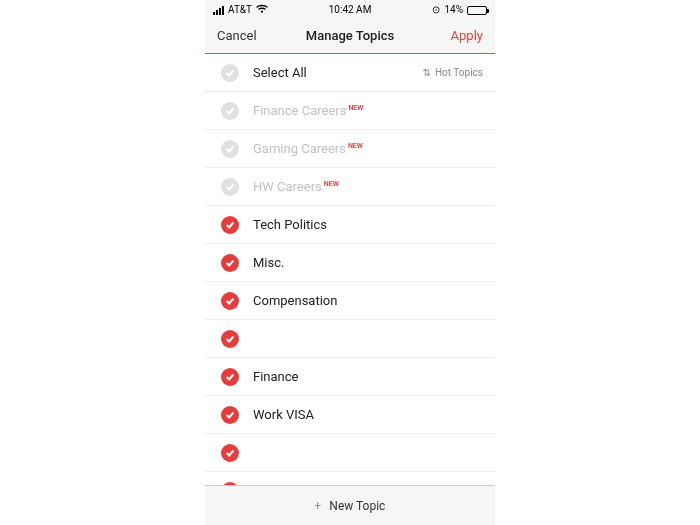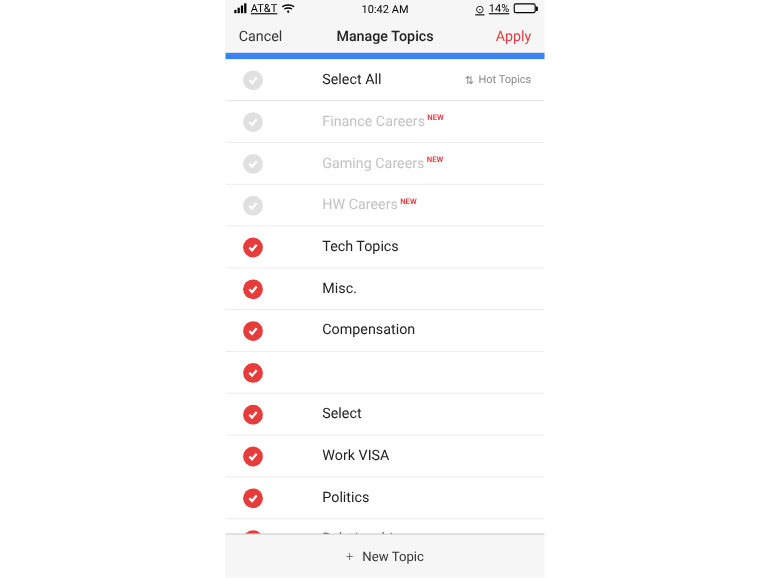--- a/index.html
+++ b/index.html
@@ -23,21 +23,21 @@
   .status-bar {
     height: 18px;
     background: #f6f6f6;
     display: flex;
     align-items: center;
     justify-content: space-between;
     padding: 0 8px;
     font-size: 10px;
     color: #000;
   }
-  .status-left, .status-right { display: flex; align-items: flex-start; gap: 4px; text-decoration: underline; }
+  .status-left, .status-right { display: flex; align-items: flex-end; gap: 4px; }
   .signal-bars { display: flex; align-items: flex-end; gap: 1px; }
   .signal-bars span { width: 2px; background: #000; display: inline-block; }
   .signal-bars span:nth-child(1){height:3px;}
   .signal-bars span:nth-child(2){height:5px;}
   .signal-bars span:nth-child(3){height:7px;}
   .signal-bars span:nth-child(4){height:9px;}
   .battery {
     width: 20px; height: 9px; border: 1px solid #000; border-radius: 2px; position: relative;
   }
   .battery::after {
@@ -46,42 +46,41 @@
   .battery-fill { height:100%; width:14%; background:#ffcc00; }
   .alarm { font-size: 10px; }
   
   .nav-bar {
     height: 36px;
     background: #f6f6f6;
     display: flex;
     align-items: center;
     justify-content: space-between;
     padding: 0 12px;
-    border-bottom: 6px solid #3b82f6;
+    border-bottom: 1px solid #3b82f6;
   }
   .nav-left, .nav-right { width: 60px; font-size: 13px; }
   .nav-left { text-align: left; color: #333; }
   .nav-right { text-align: right; color: #e63c3c; font-weight: 400; }
   .nav-title { font-size: 13px; color: #222; font-weight: 500; }
   
   .list {
     flex: 1;
     overflow: hidden;
     background: #fff;
   }
   .row {
     display: flex;
     align-items: center;
     height: 38px;
     padding: 0 12px 0 16px;
     border-bottom: 1px solid #eee;
     font-size: 13px;
     color: #222;
     position: relative;
-    gap: 40px;
   }
   .row.select-all {
     background: #fff;
     border-bottom: 1px solid #e5e5e5;
   }
   .row.disabled { color: #c2c2c2; }
   .check {
     width: 18px; height: 18px; border-radius: 50%;
     display: flex; align-items: center; justify-content: center;
     margin-right: 14px;
@@ -196,21 +195,21 @@
         </span>
       <span class="label"><span>HW Careers</span><span class="badge-new">NEW</span></span>
     </div>
 
     <div class="row">
       <span class="check on">
           <svg viewBox="0 0 12 12">
             <polyline points="2,6 5,9 10,3"></polyline>
           </svg>
         </span>
-      <span class="label">Tech Topics</span>
+      <span class="label">Tech Politics</span>
     </div>
 
     <div class="row">
       <span class="check on">
           <svg viewBox="0 0 12 12">
             <polyline points="2,6 5,9 10,3"></polyline>
           </svg>
         </span>
       <span class="label">Misc.</span>
     </div>
@@ -231,39 +230,38 @@
           </svg>
         </span>
     </div>
 
     <div class="row">
       <span class="check on">
           <svg viewBox="0 0 12 12">
             <polyline points="2,6 5,9 10,3"></polyline>
           </svg>
         </span>
-      <span class="label">Select</span>
+      <span class="label">Finance</span>
     </div>
 
     <div class="row">
       <span class="check on">
           <svg viewBox="0 0 12 12">
             <polyline points="2,6 5,9 10,3"></polyline>
           </svg>
         </span>
       <span class="label">Work VISA</span>
     </div>
 
     <div class="row">
       <span class="check on">
           <svg viewBox="0 0 12 12">
             <polyline points="2,6 5,9 10,3"></polyline>
           </svg>
         </span>
-      <span class="label">Politics</span>
     </div>
 
     <div class="row">
       <span class="check on"></span>
       <span class="label">Relationships</span>
     </div>
 
   </div>
 
   <div class="footer">

